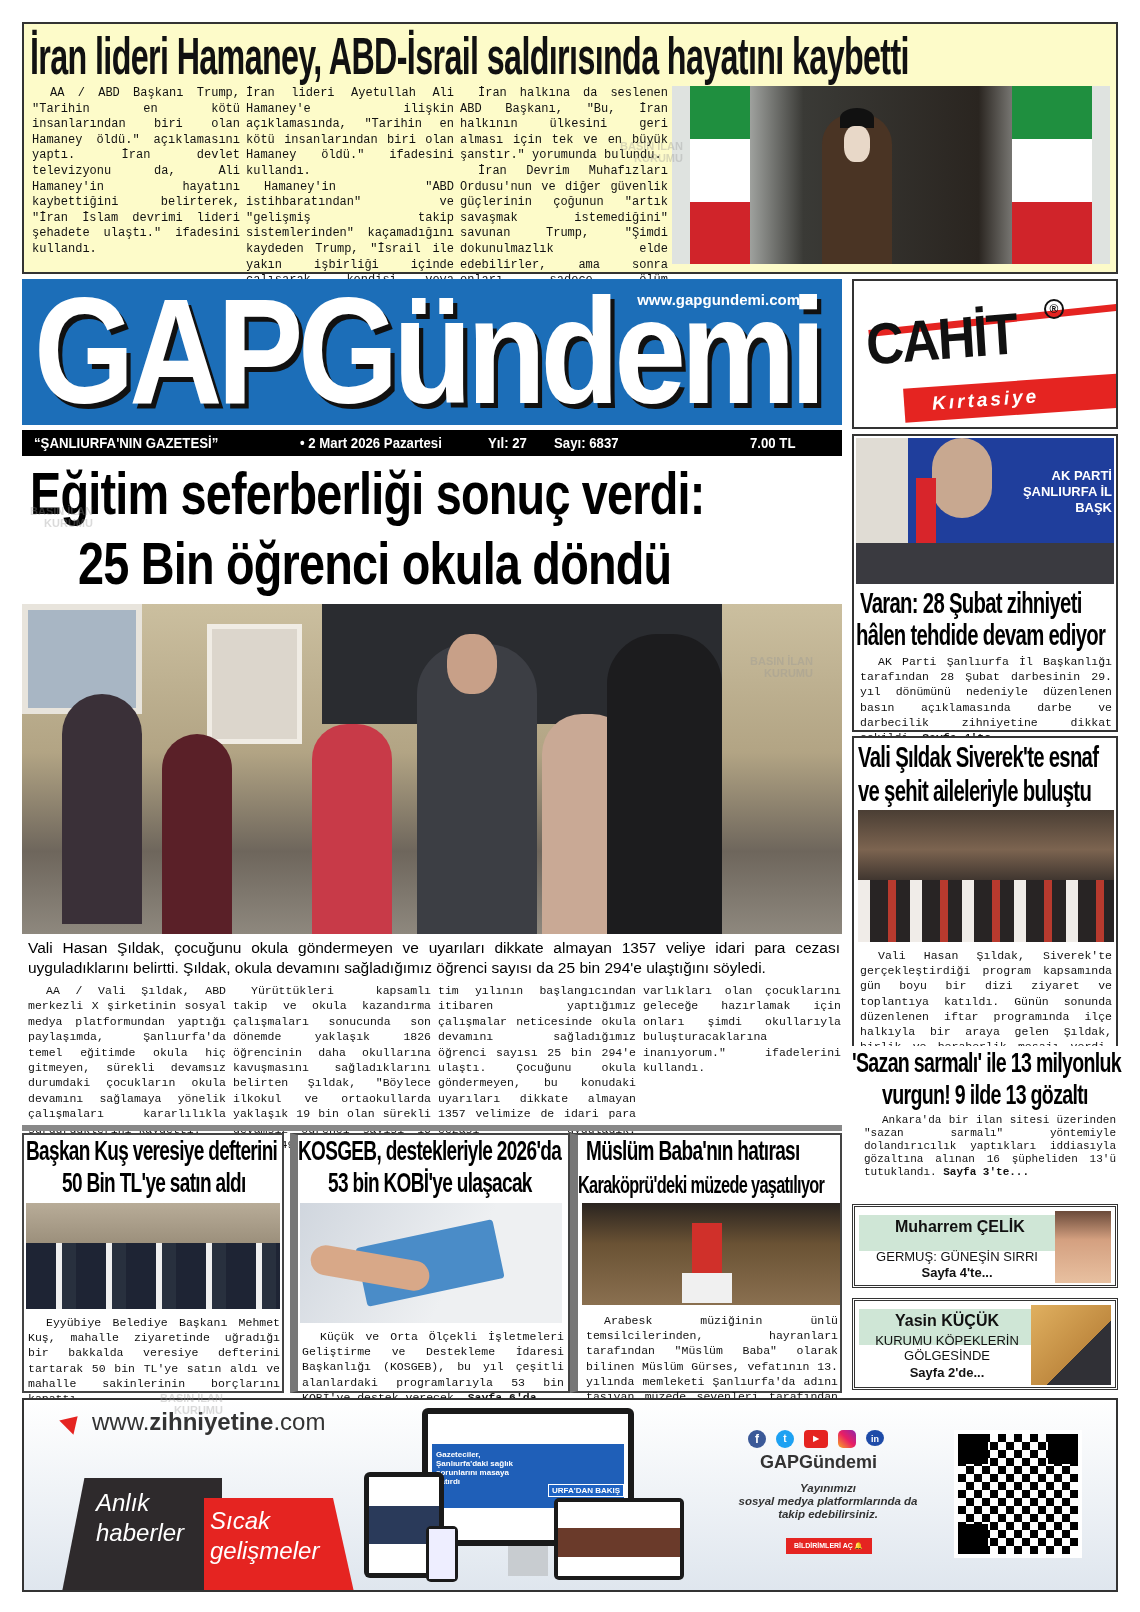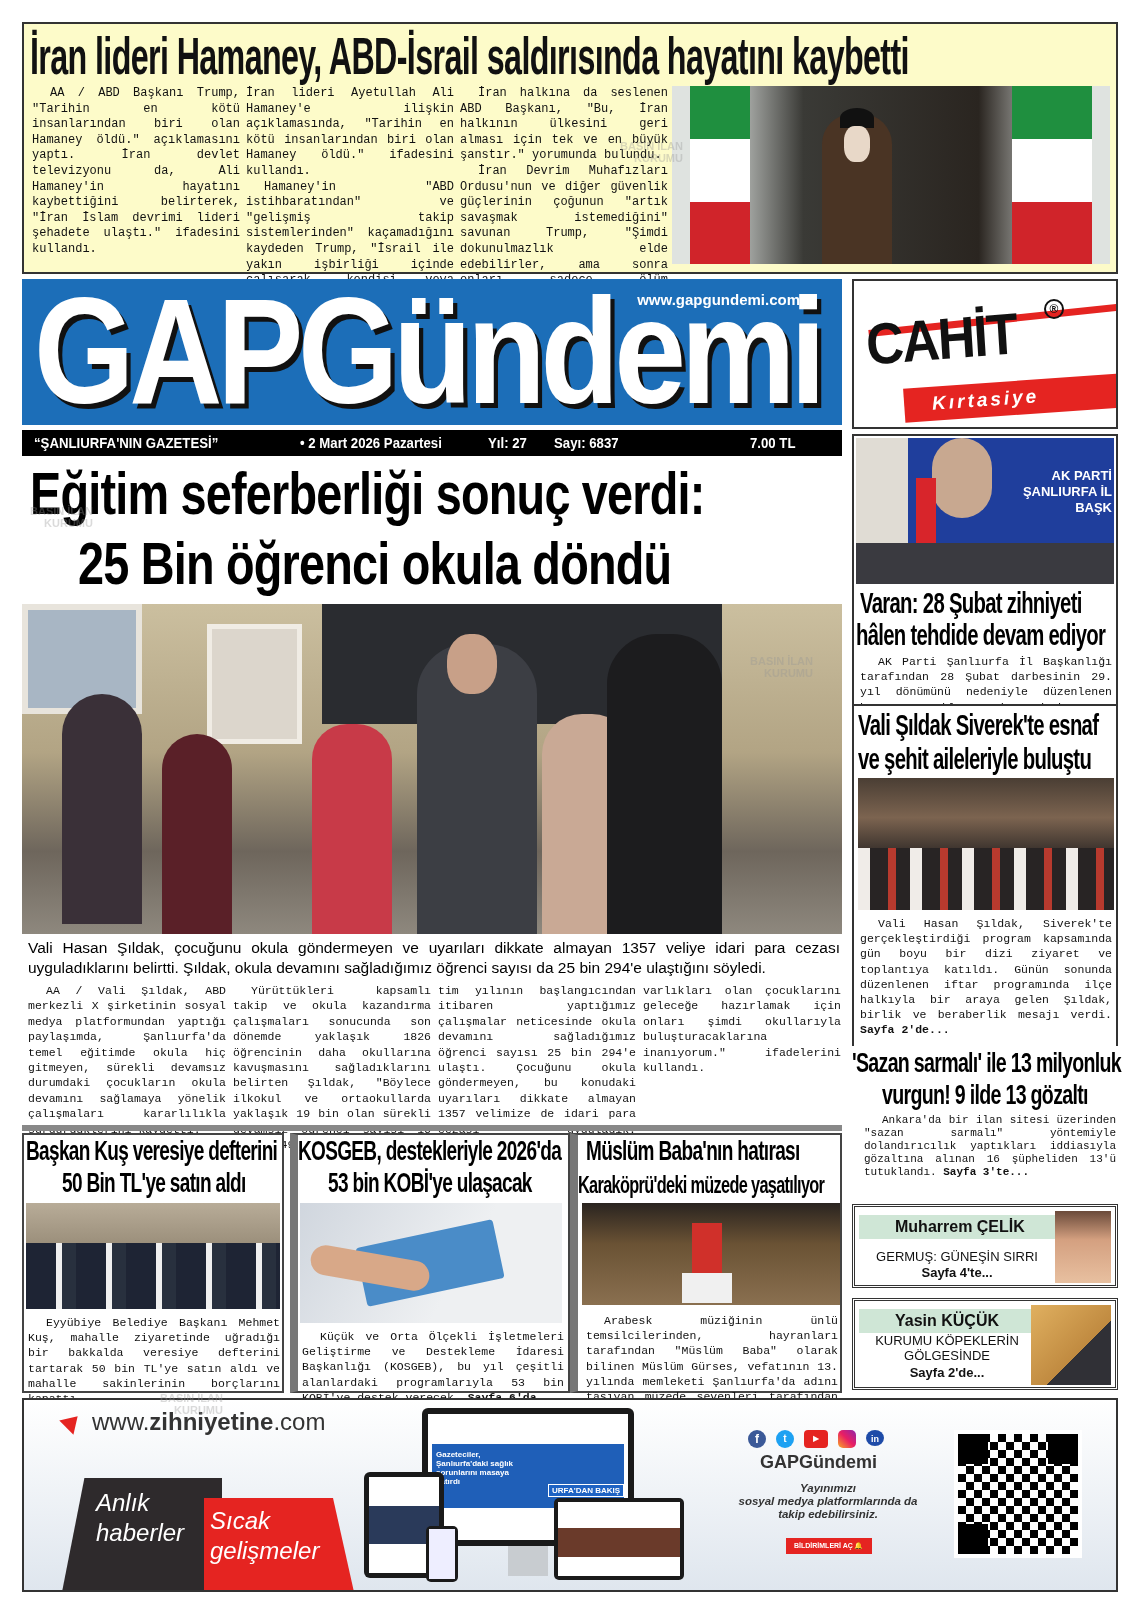--- a/index.html
+++ b/index.html
@@ -24,21 +24,21 @@
 .mh{left:30px;font-size:60px;line-height:64px;transform:scaleX(0.78);color:#000}
 
 #ad-cahit{left:852px;top:279px;width:266px;height:150px;border:2px solid #333;background:#fff;overflow:hidden}
 .rbox{left:852px;width:266px;border:2px solid #333;background:#fff}
 .rhead{font-size:30px;line-height:34px;transform:scaleX(0.7);color:#000}
 
 .b3{top:1133px;height:260px;border:2px solid #444;background:#fff}
 .b3head{font-size:28px;line-height:32px;transform:scaleX(0.68);color:#000}
 
 .colbox{left:852px;width:266px;height:84px;border:3px double #333;background:#fff}
-.colname{background:#cfe6d6;font-family:"Liberation Sans",sans-serif;font-weight:bold;font-size:16px;padding:3px 0 3px 36px}
+.colname{background:#cfe6d6;font-family:"Liberation Sans",sans-serif;font-weight:bold;font-size:16px;padding:3px 0 15px 36px}
 .coltxt{font-family:"Liberation Sans",sans-serif;font-size:13px;text-align:center}
 
 #ad{left:22px;top:1398px;width:1096px;height:194px;border:2px solid #333;background:linear-gradient(#ffffff,#dfe6ee);overflow:hidden}
 .wm{color:rgba(150,150,150,0.35);font-family:"Liberation Sans",sans-serif;font-weight:bold;font-size:11px;line-height:12px;text-align:right}
 </style>
 </head>
 <body>
 
 <section id="top" class="abs">
   <h1 id="top-title" class="abs cond">İran lideri Hamaney, ABD-İsrail saldırısında hayatını kaybetti</h1>
@@ -121,21 +121,21 @@
     <div class="abs" style="left:60px;top:40px;width:20px;height:90px;background:#d8252b"></div>
     <div class="abs" style="left:0;top:105px;width:258px;height:41px;background:#3a3a40"></div>
   </div>
   <div class="abs cond rhead" style="left:6px;top:150px;font-size:29px">Varan: 28 Şubat zihniyeti</div>
   <div class="abs cond rhead" style="left:2px;top:182px;font-size:29px">hâlen tehdide devam ediyor</div>
   <div class="abs serif" style="left:6px;top:218px;width:252px;font-size:11.5px;line-height:15.2px">
     <p><span>AK Parti Şanlıurfa İl Başkanlığı tarafından 28 Şubat darbesinin 29. yıl dönümünü nedeniyle düzenlenen basın açıklamasında darbe ve darbecilik zihniyetine dikkat çekildi.</span> <b>Sayfa 4'te...</b></p>
   </div>
 </div>
 
-<div class="abs rbox" style="top:704px;height:352px">
+<div class="abs rbox" style="top:736px;height:352px">
   <div class="abs cond rhead" style="left:4px;top:2px;font-size:29px">Vali Şıldak Siverek'te esnaf</div>
   <div class="abs cond rhead" style="left:4px;top:36px;font-size:29px">ve şehit aileleriyle buluştu</div>
   <div class="abs photo" style="left:4px;top:72px;width:256px;height:132px;background:linear-gradient(180deg,#4a3e34 0%,#7c6450 30%,#2e2826 60%,#5a4c44 100%)">
     <div class="abs" style="left:0;top:70px;width:256px;height:62px;background:repeating-linear-gradient(90deg,#f0ece8 0 12px,#282424 12px 30px,#b83a2e 30px 38px,#282424 38px 52px)"></div>
   </div>
   <div class="abs serif" style="left:6px;top:210px;width:252px;font-size:11.5px;line-height:15.2px">
     <p><span>Vali Hasan Şıldak, Siverek'te gerçekleştirdiği program kapsamında gün boyu bir dizi ziyaret ve toplantıya katıldı. Günün sonunda düzenlenen iftar programında ilçe halkıyla bir araya gelen Şıldak, birlik ve beraberlik mesajı verdi.</span> <b>Sayfa 2'de...</b></p>
   </div>
 </div>
 

